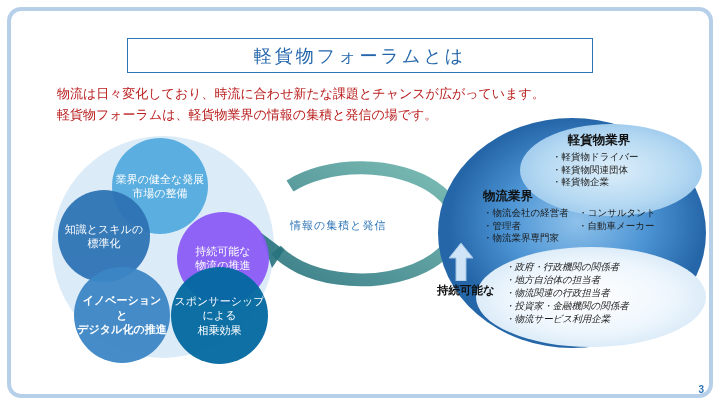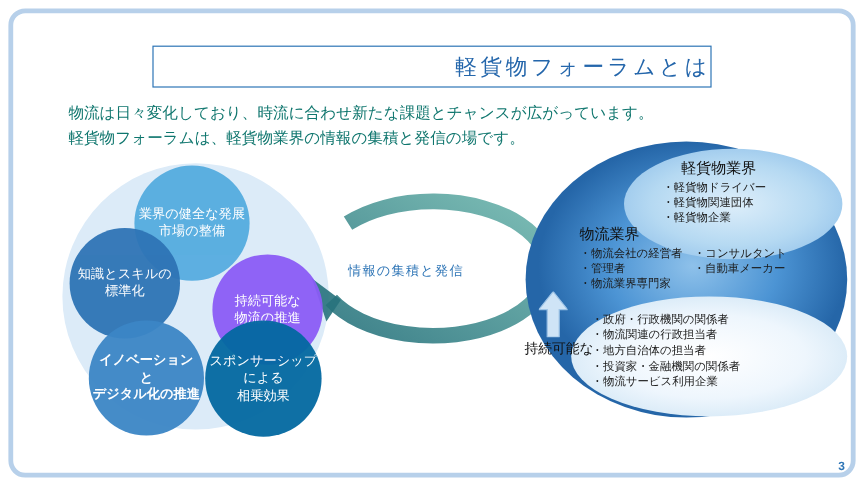--- a/index.html
+++ b/index.html
@@ -1,24 +1,24 @@
 <!DOCTYPE html>
 <html><head>
 <meta charset="utf-8">
 <style>
   html,body { margin:0; padding:0; background:#ffffff; font-family:"Liberation Sans","DejaVu Sans",sans-serif; }
   .slide { position:relative; width:720px; height:405px; background:#fff; overflow:hidden; }
   .frame { position:absolute; left:7px; top:7px; right:7px; bottom:7px; border:4px solid #b7d0ea; border-radius:14px; pointer-events:none; }
 
   .title-box { position:absolute; left:50%; top:38px; transform:translateX(-50%);
     width:464px; height:33px; background:#fff; border:1.5px solid #2e75b6;
-    display:flex; align-items:center; justify-content:flex-end; z-index:8; }
+    display:flex; align-items:center; justify-content:center; z-index:8; }
   .title-box span { font-size:18px; letter-spacing:3px; color:#2466ab; }
 
-  .intro { position:absolute; left:57px; top:83px; color:#0f766e; font-size:13px; line-height:21px; z-index:8; }
+  .intro { position:absolute; left:57px; top:83px; color:#b91c1c; font-size:13px; line-height:21px; z-index:8; }
 
   
   .venn-base { position:absolute; left:52px; top:136px; width:222px; height:222px;
     border-radius:50%; background:#dcebf8; z-index:1; }
   .circle { position:absolute; border-radius:50%; display:flex; align-items:center; justify-content:center;
     text-align:center; color:#fff; font-size:11px; line-height:14.5px; white-space:pre-line;
     z-index:3; opacity:0.95; }
   .c1 { left:112px; top:138px; width:96px; height:96px; background:#55acdf; }
   .c2 { left:58px;  top:190px; width:92px; height:92px; background:#2e74b5; }
   .c3 { left:177px; top:212px; width:92px; height:92px; background:#8b5cf6; }
@@ -31,27 +31,27 @@
 
   
   .big-ellipse { position:absolute; left:438px; top:118px; width:268px; height:230px; border-radius:50%;
     background:radial-gradient(closest-side at 52% 45%, #8ec1ea 0%, #4c94d4 55%, #2566a8 100%); z-index:5; }
   .top-ellipse { position:absolute; left:520px; top:124px; width:182px; height:92px; border-radius:50%;
     background:radial-gradient(closest-side at 50% 50%, #ddeefa 0%, #b5d9f2 75%, #a3cdee 100%); z-index:6; }
   .bottom-ellipse { position:absolute; left:476px; top:247px; width:230px; height:100px; border-radius:50%;
     background:radial-gradient(closest-side at 50% 50%, #ffffff 0%, #eef6fd 70%, #dcecf8 100%); z-index:6; }
 
   .sec { position:absolute; z-index:7; }
-  .sec-title { font-weight:normal; color:#101010; font-size:12.5px; }
+  .sec-title { font-weight:bold; color:#101010; font-size:12.5px; }
   .bullets { list-style:none; margin:2px 0 0 0; padding:0; color:#1a1a1a; font-size:9.5px; line-height:12.5px; }
   .keika { left:534px; top:132px; width:165px; text-align:left; }
   .keika .sec-title { display:block; text-align:center; width:130px; }
   .keika .bullets { margin-left:18px; }
   .butsu { left:483px; top:186px; width:215px; }
-  .gyosei-list { left:493px; top:258px; width:190px; }
+  .gyosei-list { left:505px; top:258px; width:190px;font-style:italic; }
   .gyosei-list .bullets { font-size:9.5px; line-height:13px; }
   .gyosei-title { position:absolute; left:437px; top:283px; z-index:7; font-size:11.5px; }
 
   .up-arrow { position:absolute; left:449px; top:243px; z-index:6; }
 
   .page-num { position:absolute; right:16px; bottom:10px; color:#2e75b6; font-size:10px; font-weight:bold; z-index:8; }
 </style>
 </head>
 <body>
 
@@ -120,21 +120,21 @@
   <div class="up-arrow">
     <svg width="24" height="38" viewBox="0 0 24 38">
       <polygon points="12,0 24,15 17,15 17,38 7,38 7,15 0,15" fill="#cfe4f6" stroke="#9dc3e6" stroke-width="1"></polygon>
     </svg>
   </div>
   <div class="gyosei-title sec-title">持続可能な</div>
 
   <div class="sec gyosei-list">
     <ul class="bullets">
       <li>・政府・行政機関の関係者</li>
+      <li>・地方自治体の担当者</li>
       <li>・物流関連の行政担当者</li>
-      <li>・地方自治体の担当者</li>
       <li>・投資家・金融機関の関係者</li>
       <li>・物流サービス利用企業</li>
     </ul>
   </div>
 
   <div class="page-num">3</div>
 </div>
 
 </body></html>

